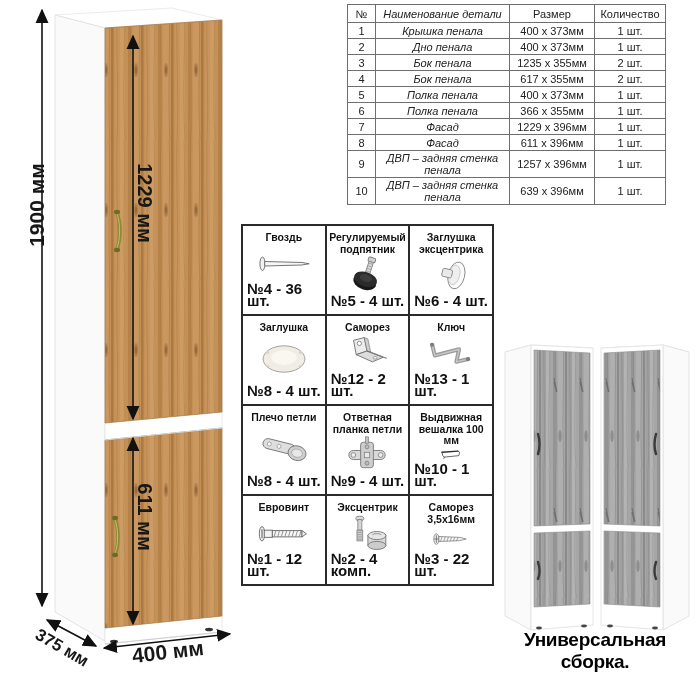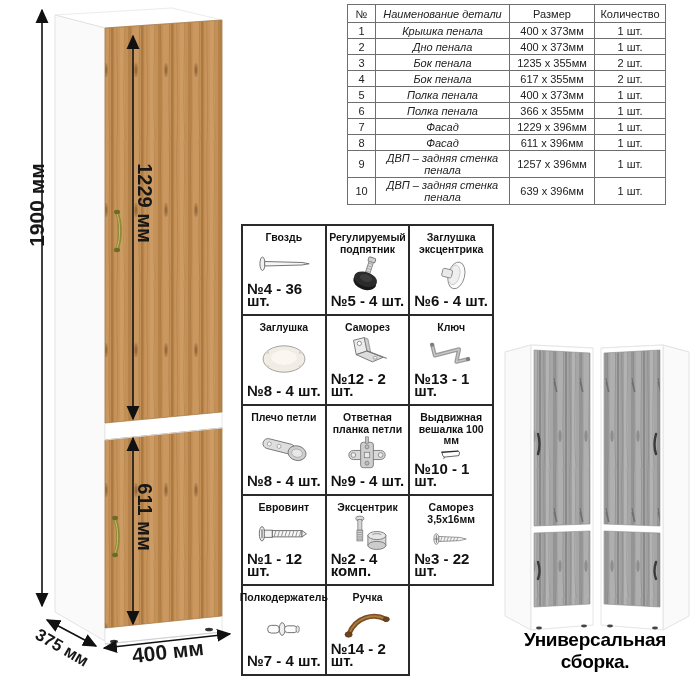--- a/index.html
+++ b/index.html
@@ -427,45 +427,20 @@
               <div class="hw-title">Саморез 3,5х16мм</div>
               <div class="hw-icon-wrap">
                 <svg class="hw-icon" viewBox="0 0 64 44">
                   <use href="#sym-self-tapping-screw-icon"></use>
                 </svg>
               </div>
               <div class="hw-count">№3 - 22 шт.</div>
             </div>
           </td>
         </tr>
-        <tr>
-          <td class="hw-cell">
-            <div class="hw-cell-inner">
-              <div class="hw-title">Полкодержатель</div>
-              <div class="hw-icon-wrap">
-                <svg class="hw-icon" viewBox="0 0 64 44">
-                  <use href="#sym-shelf-pin-icon"></use>
-                </svg>
-              </div>
-              <div class="hw-count">№7 - 4 шт.</div>
-            </div>
-          </td>
-          <td class="hw-cell">
-            <div class="hw-cell-inner">
-              <div class="hw-title">Ручка</div>
-              <div class="hw-icon-wrap">
-                <svg class="hw-icon" viewBox="0 0 64 44">
-                  <use href="#sym-handle-icon"></use>
-                </svg>
-              </div>
-              <div class="hw-count">№14 - 2 шт.</div>
-            </div>
-          </td>
-          <td class="hw-empty"></td>
-        </tr>
       </tbody>
   </table>
 
   <svg class="variants-svg" width="206" height="296" viewBox="0 0 206 296">
 
     <g>
       <polygon points="11,14 37,7 99,10 77,17" fill="#ffffff" stroke="#ececec"></polygon>
       <polygon points="11,14 37,7 37,292 11,278" fill="#fafafa" stroke="#e3e3e3"></polygon>
       <polygon points="37,7 99,10 99,287 37,292" fill="#ffffff" stroke="#e5e5e5"></polygon>
       <polygon points="40,12 96,15 96,186 40,188" fill="url(#woodGray)" stroke="#8c8c8c" stroke-width="0.6"></polygon>

